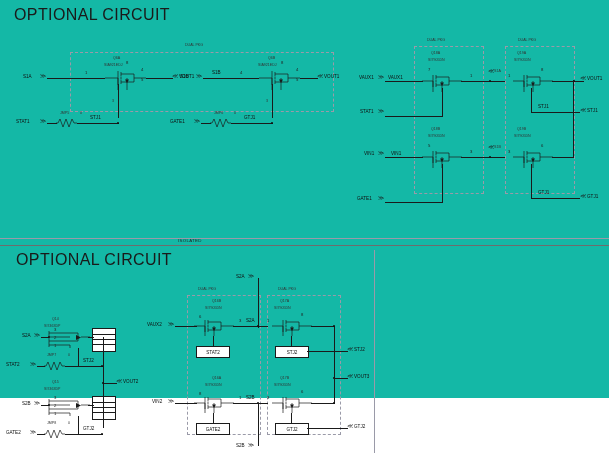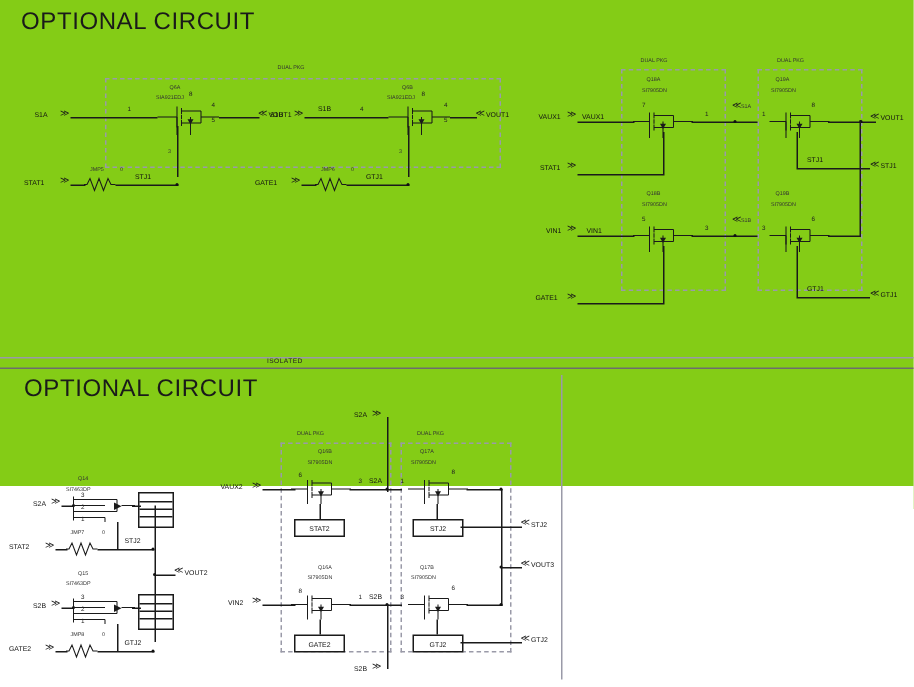--- a/index.html
+++ b/index.html
@@ -1,18 +1,18 @@
 <!DOCTYPE html>
 <html><head>
 <meta charset="utf-8">
 <style>
   html,body{margin:0;padding:0;background:#ffffff;}
   body{width:609px;height:458px;overflow:hidden;
        font-family:"Liberation Sans",sans-serif;color:#000;}
-  #sheet{position:relative;width:609px;height:324px;background:#84cc16;}
+  #sheet{position:relative;width:609px;height:398px;background:#14b8a6;}
 
   
   .abs{position:absolute;}
 
   
   .h{position:absolute;height:0;border-top:1px solid #1a1a1a;}
   .v{position:absolute;width:0;border-left:1px solid #1a1a1a;}
 
   
   .pkg{position:absolute;border:1px dashed #9a9aa8;}

